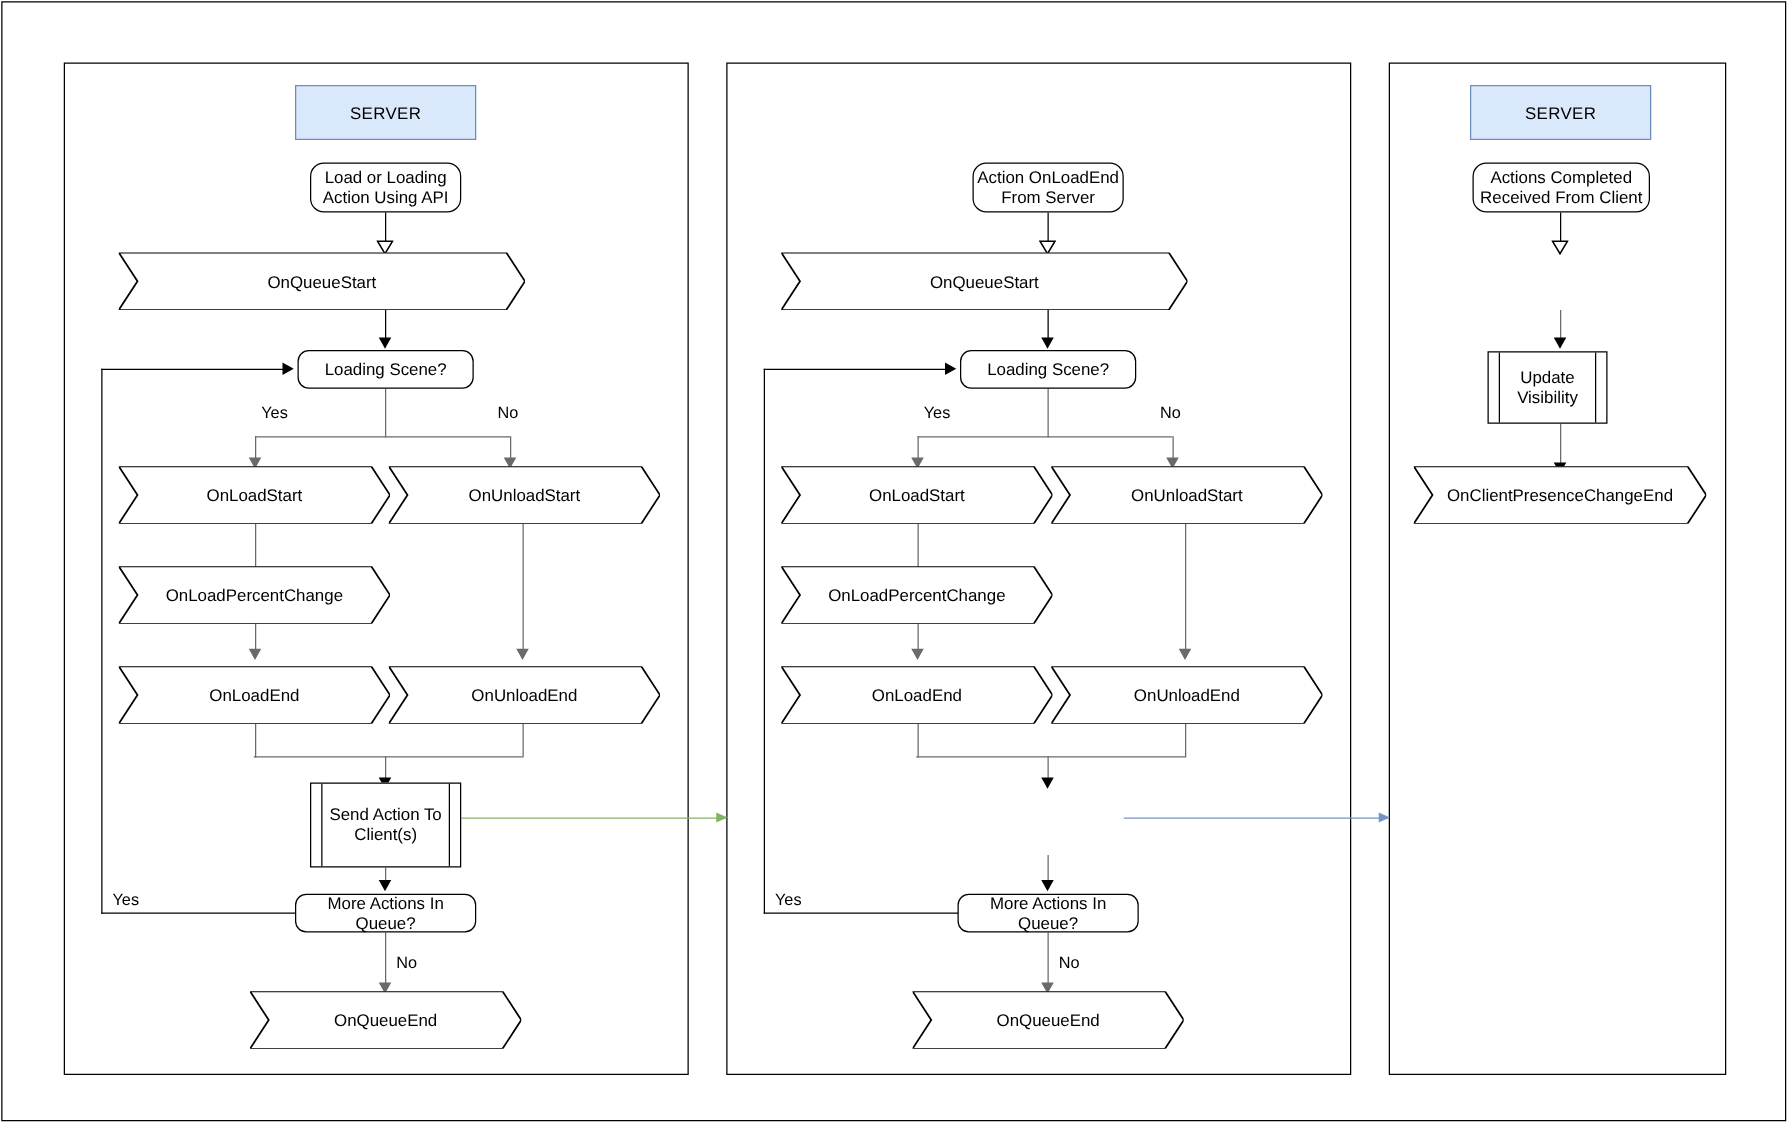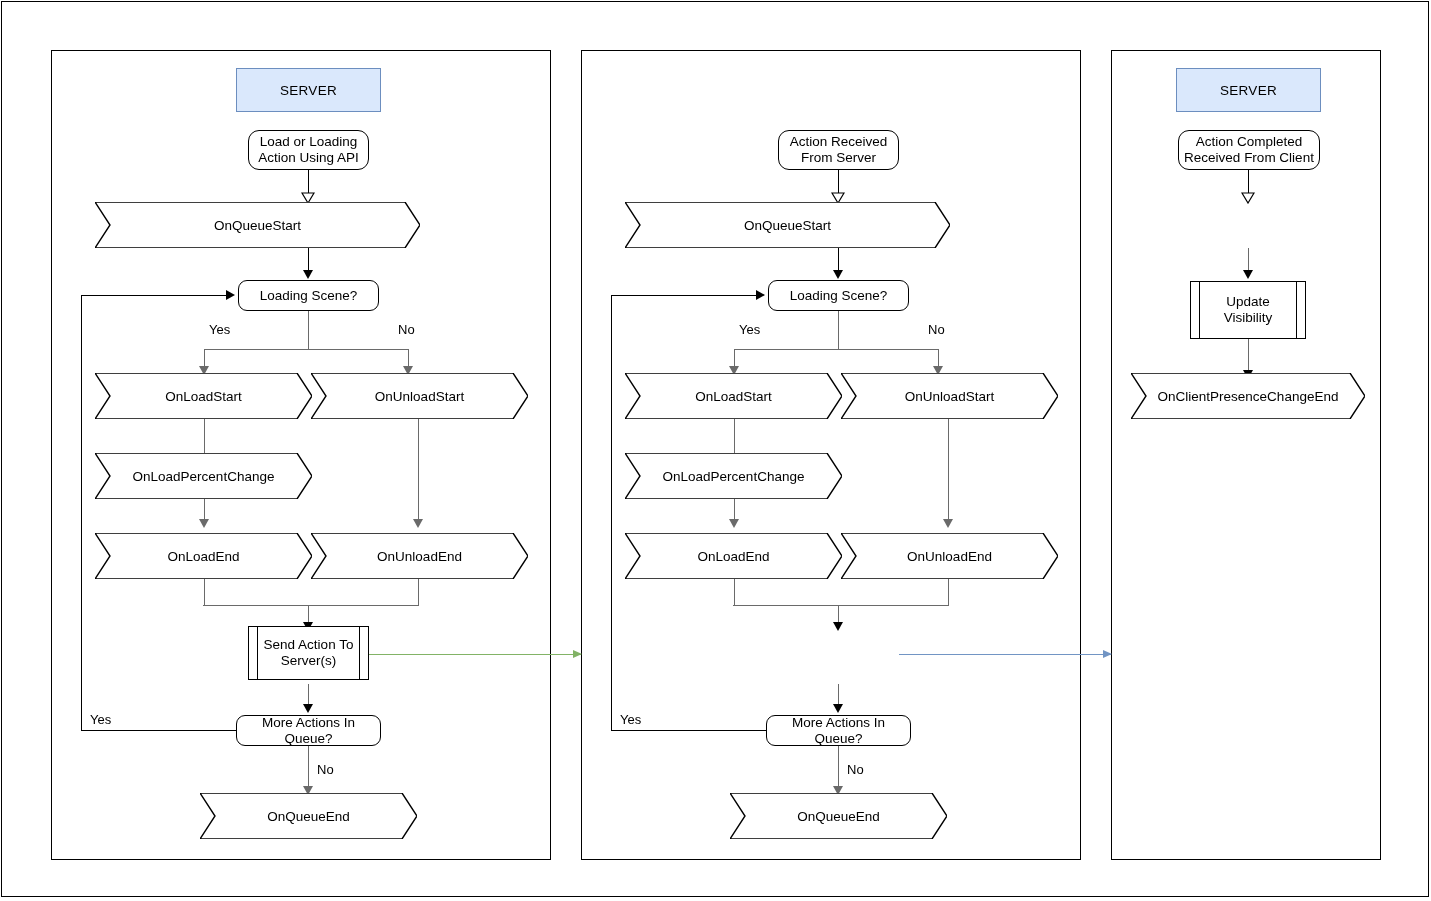--- a/index.html
+++ b/index.html
@@ -255,27 +255,27 @@
     </svg>
     <span class="lbl">OnUnloadEnd</span>
   </div>
 
   <div class="ln v gray" style="left:203.5px; top:579px; height:27px;"></div>
   <div class="ln v gray" style="left:417.5px; top:579px; height:27px;"></div>
   <div class="ln h gray" style="left:203px; top:605px; width:215px;"></div>
   <div class="ln v gray" style="left:307.5px; top:605px; height:21px;"></div>
   <div class="arrowhead down" style="left:303px; top:622px;"></div>
 
-  <div class="predef" style="left:248px; top:626px; width:121px; height:54px;">
+  <div class="predef" style="left:248px; top:626px; width:121px; height:68px;">
     <span class="bar l"></span>
     <span class="bar r"></span>
     <span class="txt">
       <span style="display:block;">
         <span>Send Action To</span><br>
-        <span>Server(s)</span>
+        <span>Client(s)</span>
       </span>
     </span>
   </div>
 
   <div class="ln v gray" style="left:307.5px; top:684px; height:22px;"></div>
   <div class="arrowhead down" style="left:303px; top:704px;"></div>
 
   <div class="decision" style="left:236px; top:715px; width:145px; height:31px;">More Actions In Queue?</div>
 
   <div class="ln h" style="left:81px; top:730px; width:156px;"></div>
@@ -293,21 +293,21 @@
       <polygon points="0,0 202,0 217,23 202,46 0,46 15,23" fill="#ffffff" stroke="#000000" stroke-width="1.4"></polygon>
     </svg>
     <span class="lbl">OnQueueEnd</span>
   </div>
 
   <div class="lane" style="left:581px; top:50px; width:500px; height:810px;"></div>
 
 
   <div class="term" style="left:778px; top:130px; width:121px; height:40px;">
     <span style="display:block;">
-      <span>Action Received</span><br>
+      <span>Action OnLoadEnd</span><br>
       <span>From Server</span>
     </span>
   </div>
   <div class="ln v" style="left:837.5px; top:170px; height:24px;"></div>
   <div class="hollow-wrap" style="left:831px; top:192px;">
     <svg width="14" height="12" viewBox="0 0 14 12">
         <polygon points="1,1 13,1 7,11" fill="#ffffff" stroke="#000000" stroke-width="1.2"></polygon>
       </svg>
   </div>
 
@@ -398,36 +398,36 @@
     </svg>
     <span class="lbl">OnQueueEnd</span>
   </div>
 
   <div class="lane" style="left:1111px; top:50px; width:270px; height:810px;"></div>
 
   <div class="lane-header server" style="left:1176px; top:68px; width:145px; height:44px;">SERVER</div>
 
   <div class="term" style="left:1178px; top:130px; width:142px; height:40px;">
     <span style="display:block;">
-      <span>Action Completed</span><br>
+      <span>Actions Completed</span><br>
       <span>Received From Client</span>
     </span>
   </div>
   <div class="ln v" style="left:1247.5px; top:170px; height:24px;"></div>
   <div class="hollow-wrap" style="left:1241px; top:192px;">
     <svg width="14" height="12" viewBox="0 0 14 12">
         <polygon points="1,1 13,1 7,11" fill="#ffffff" stroke="#000000" stroke-width="1.2"></polygon>
       </svg>
   </div>
 
 
   <div class="ln v gray" style="left:1247.5px; top:248px; height:24px;"></div>
   <div class="arrowhead down" style="left:1243px; top:270px;"></div>
 
-  <div class="predef" style="left:1190px; top:281px; width:116px; height:58px;text-decoration:underline;">
+  <div class="predef" style="left:1190px; top:281px; width:96px; height:58px;text-decoration:underline;">
     <span class="bar l"></span>
     <span class="bar r"></span>
     <span class="txt">Update Visibility</span>
   </div>
 
   <div class="ln v gray" style="left:1247.5px; top:339px; height:34px;"></div>
   <div class="arrowhead down" style="left:1243px; top:370px;"></div>
 
   <div class="chev" style="left:1131px; top:373px; width:234px; height:46px;">
     <svg width="234" height="46" viewBox="0 0 234 46" preserveAspectRatio="none">

